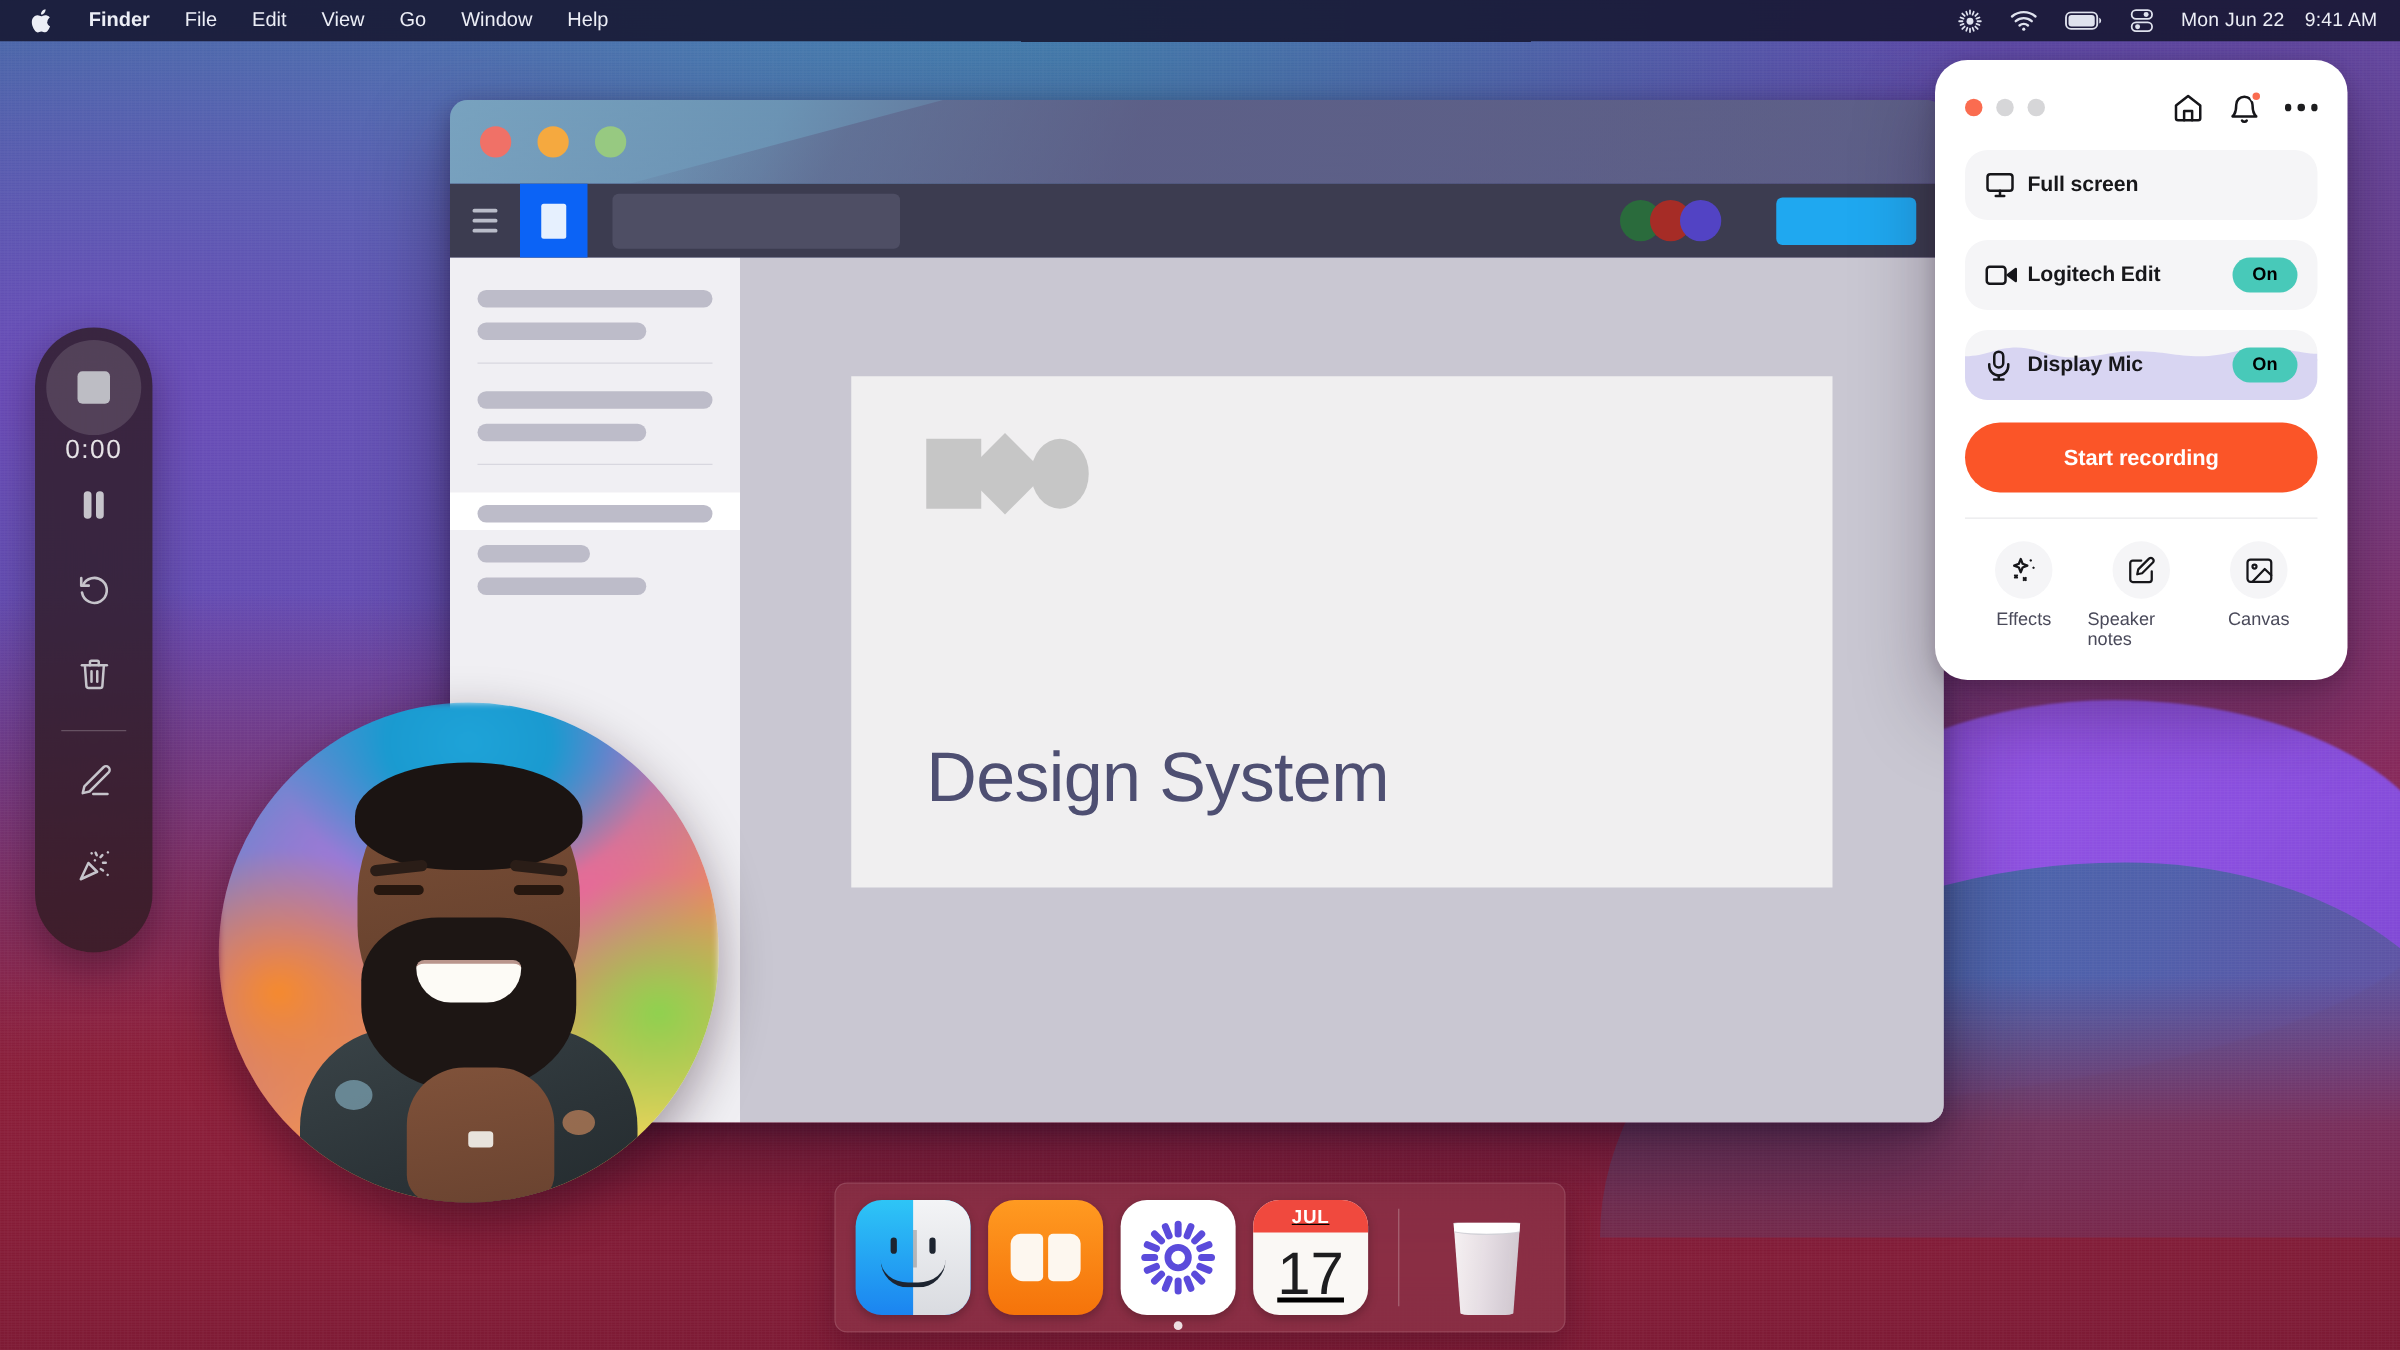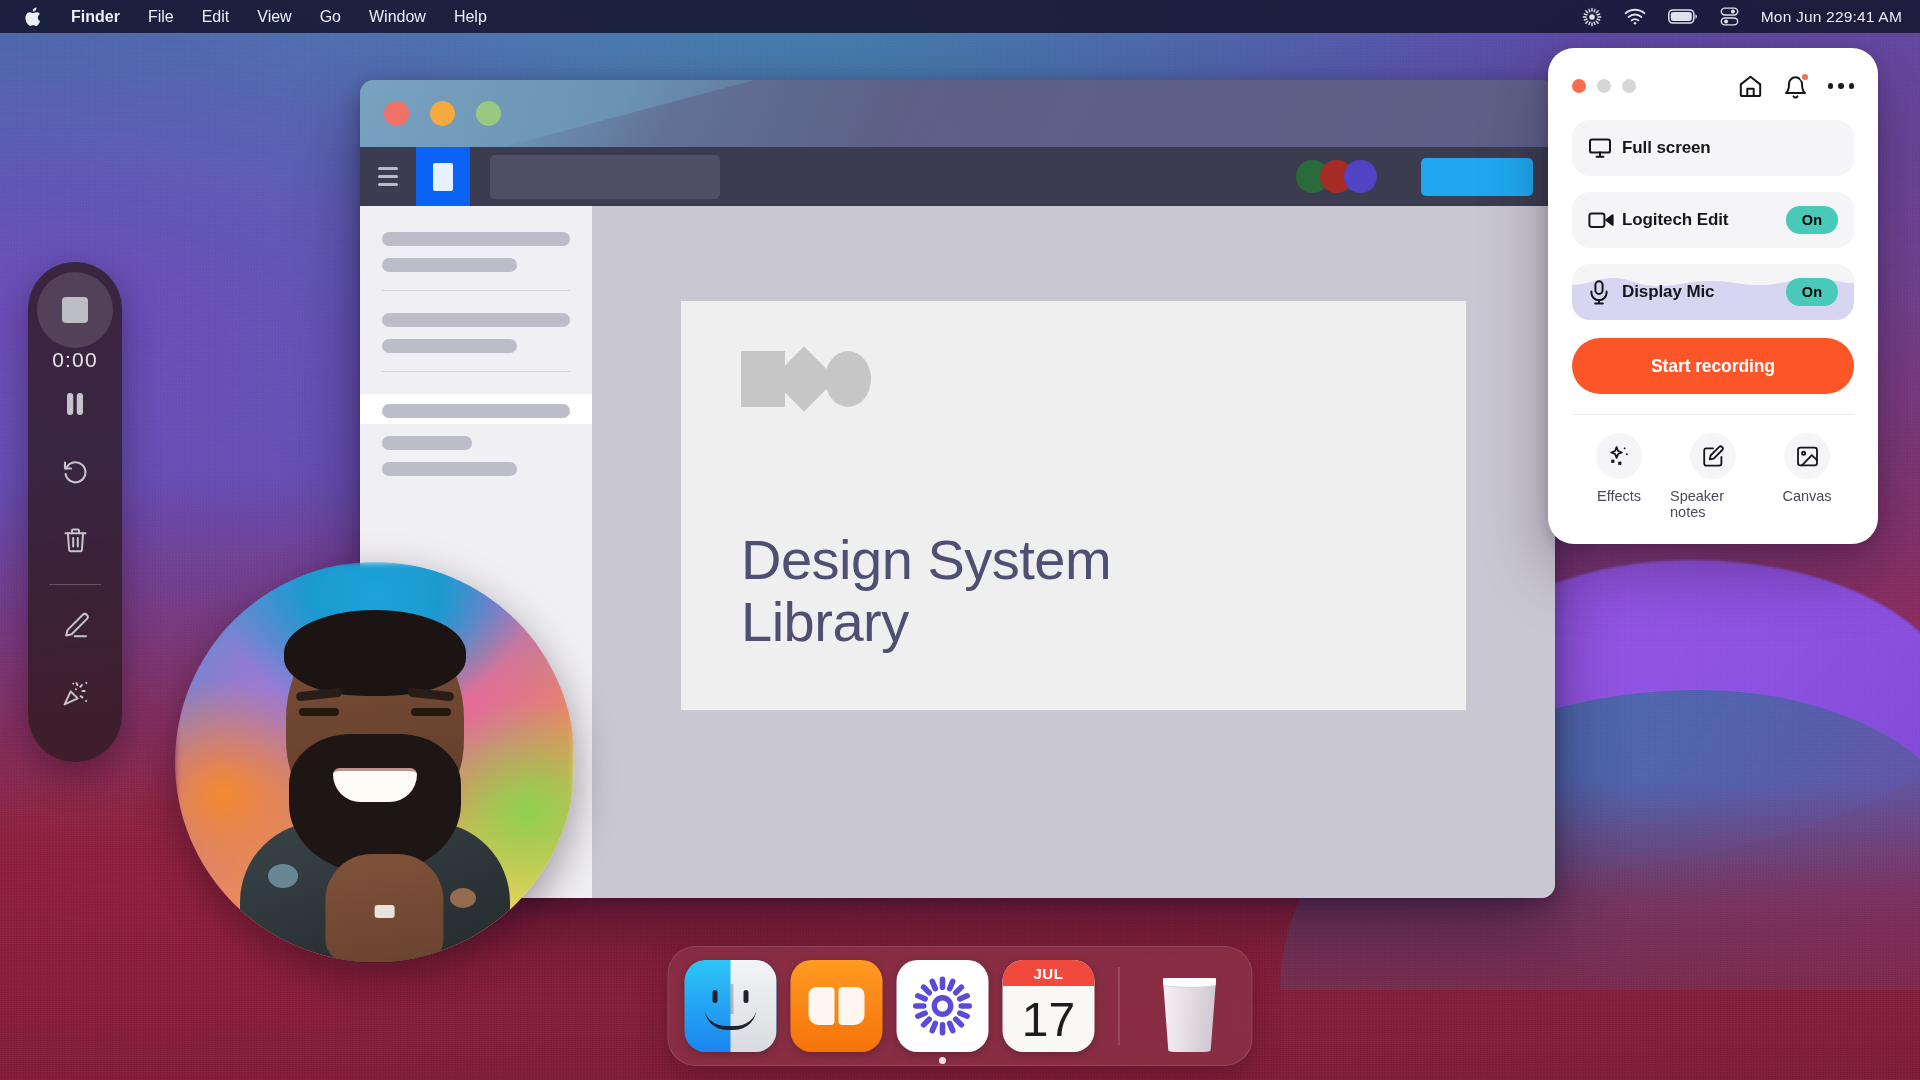--- a/index.html
+++ b/index.html
@@ -63,21 +63,21 @@
     font-size: 16px;
     z-index: 60;
     padding: 0 18px 0 14px;
   }
   #menubar .mb-left { display: flex; align-items: center; gap: 0; }
   .mb-item { padding: 0 14px; cursor: default; white-space: nowrap; line-height: 33px; }
   .mb-item.bold { font-weight: bold; }
   .mb-apple { padding: 0 16px 0 10px; display: flex; align-items: center; }
   .mb-right { margin-left: auto; display: flex; align-items: center; gap: 22px; }
   .mb-right .mb-icon { display: flex; align-items: center; }
-  .mb-clock { font-size: 15.5px; letter-spacing: .2px; display: flex; gap: 0; }
+  .mb-clock { font-size: 15.5px; letter-spacing: .2px; display: flex; gap: 16px; }
 
   
   #appwin {
     position: absolute;
     left: 360px; top: 80px;
     width: 1195px; height: 818px;
     border-radius: 14px;
     box-shadow: 0 28px 70px rgba(20,6,30,.45), 0 6px 18px rgba(20,6,30,.3);
     overflow: hidden;
     z-index: 20;
@@ -350,29 +350,30 @@
     display: flex; align-items: center; justify-content: center;
   }
   .rp-tool-label { margin-top: 9px; font-size: 14.5px; color: #4a4a5a; }
 
   
   #dock {
     position: absolute;
     left: 50%; transform: translateX(-50%);
     bottom: 14px;
     height: 120px;
-    border-radius: 28px;
+    border-radius: 10px;
     background: rgba(150,72,86,.36);
     backdrop-filter: blur(22px);
     border: 1px solid rgba(255,255,255,.12);
     display: flex; align-items: center;
     padding: 0 16px;
     gap: 14px;
     z-index: 45;
     box-shadow: 0 10px 30px rgba(40,8,22,.3);
+    text-decoration: underline;
   }
   .dock-item { position: relative; width: 92px; height: 92px; cursor: pointer; }
   .dock-icon { width: 92px; height: 92px; border-radius: 21px; overflow: hidden; position: relative; box-shadow: 0 3px 8px rgba(0,0,0,.22); }
   .dock-run {
     position: absolute; left: 50%; transform: translateX(-50%);
     bottom: -12px; width: 7px; height: 7px; border-radius: 50%;
     background: rgba(255,255,255,.85);
   }
   .dock-sep { width: 1px; height: 78px; background: rgba(255,255,255,.26); margin: 0 10px; }
 
@@ -538,21 +539,20 @@
 
       <div class="win-canvas">
         <div class="slide">
           <div class="slide-shapes">
             <span class="sh-square"></span>
             <span class="sh-diamond"></span>
             <span class="sh-circle"></span>
           </div>
           <div class="slide-title">
             <div>Design System</div>
-            <div>Library</div>
           </div>
         </div>
       </div>
     </div>
   </div>
 
   <div id="webcam">
     <div class="cam-bg"></div>
     <div class="person">
       <div class="p-torso"></div>

